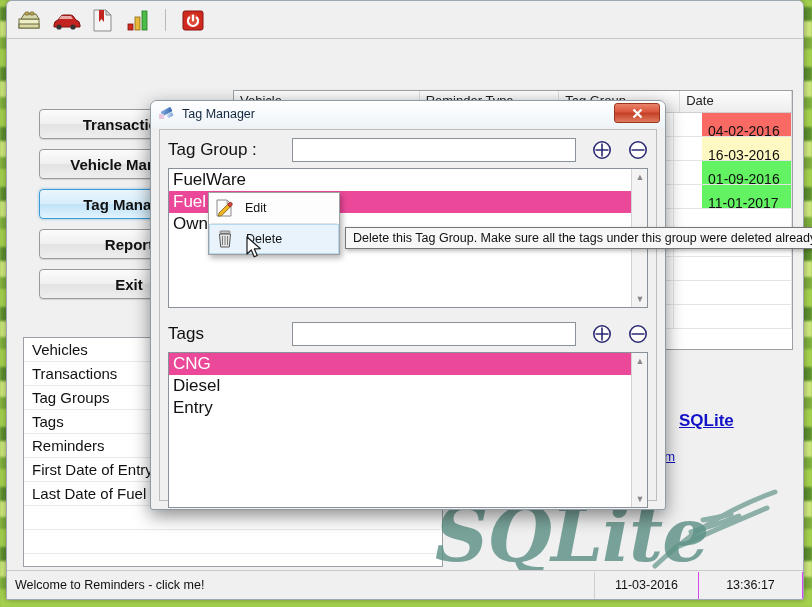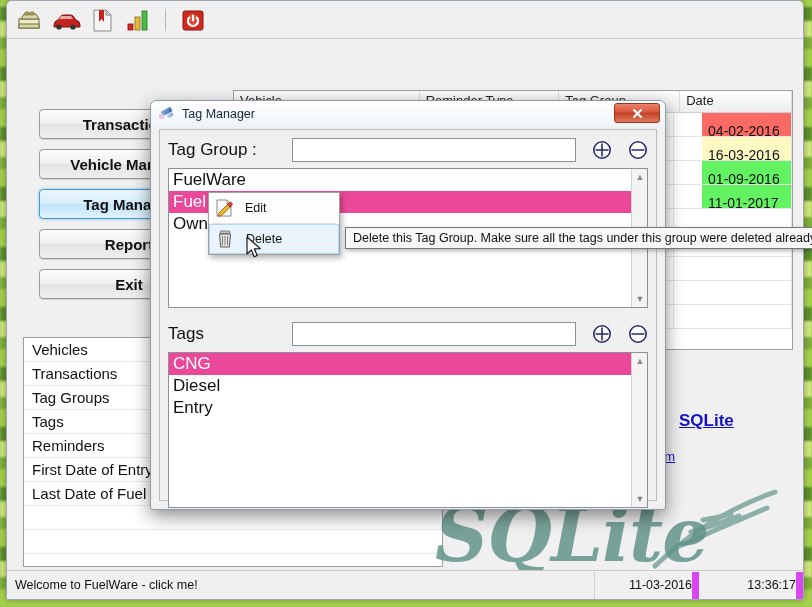--- a/index.html
+++ b/index.html
@@ -162,22 +162,22 @@
   #statusbar {
     position: absolute; left: 0; right: 0; bottom: 0; height: 29px;
     background: #f0f0f0; border-top: 1px solid #c9c9c9;
     display: flex; align-items: center;
   }
   #statusbar .sb-msg {
     flex: 1; font-size: 12.5px; color: #111; padding-left: 8px;
     border-right: 1px solid #cfcfcf; line-height: 27px; height: 27px;
   }
   #statusbar .sb-cell {
-    width: 104px; text-align: right; font-size: 12.5px; color: #111;
-    border-right: 7px solid #d946ef; line-height: 27px; height: 27px;
+    width: 104px; text-align: center; font-size: 12.5px; color: #111;
+    border-right: 1px solid #d946ef; line-height: 27px; height: 27px;
   }
 
   
   #dialog {
     position: absolute; left: 150px; top: 100px; width: 516px; height: 410px;
     background: #f0f0f0;
     border: 1px solid #8e9aa4;
     border-radius: 7px 7px 3px 3px;
     box-shadow: 0 6px 18px rgba(0,0,0,.45);
     overflow: hidden;
@@ -447,21 +447,21 @@
         <path d="M28 62 Q72 42 120 22"></path>
         <path d="M44 46 Q66 40 92 30"></path>
         <path d="M56 34 Q70 32 84 28"></path>
       </g>
     </svg>
     <a id="sqlite-link" href="#">SQLite</a>
     <a id="sqlite-com" href="#">.com</a>
   </div>
 
   <div id="statusbar">
-    <div class="sb-msg">Welcome to FuelWare - click me!</div>
+    <div class="sb-msg">Welcome to Reminders - click me!</div>
     <div class="sb-cell">11-03-2016</div>
     <div class="sb-cell">13:36:17</div>
   </div>
 </div>
 
 <div id="dialog">
   <div id="dlg-titlebar">
     <div id="dlg-icon">
       <div class="b1"></div>
         <div class="b2"></div>

